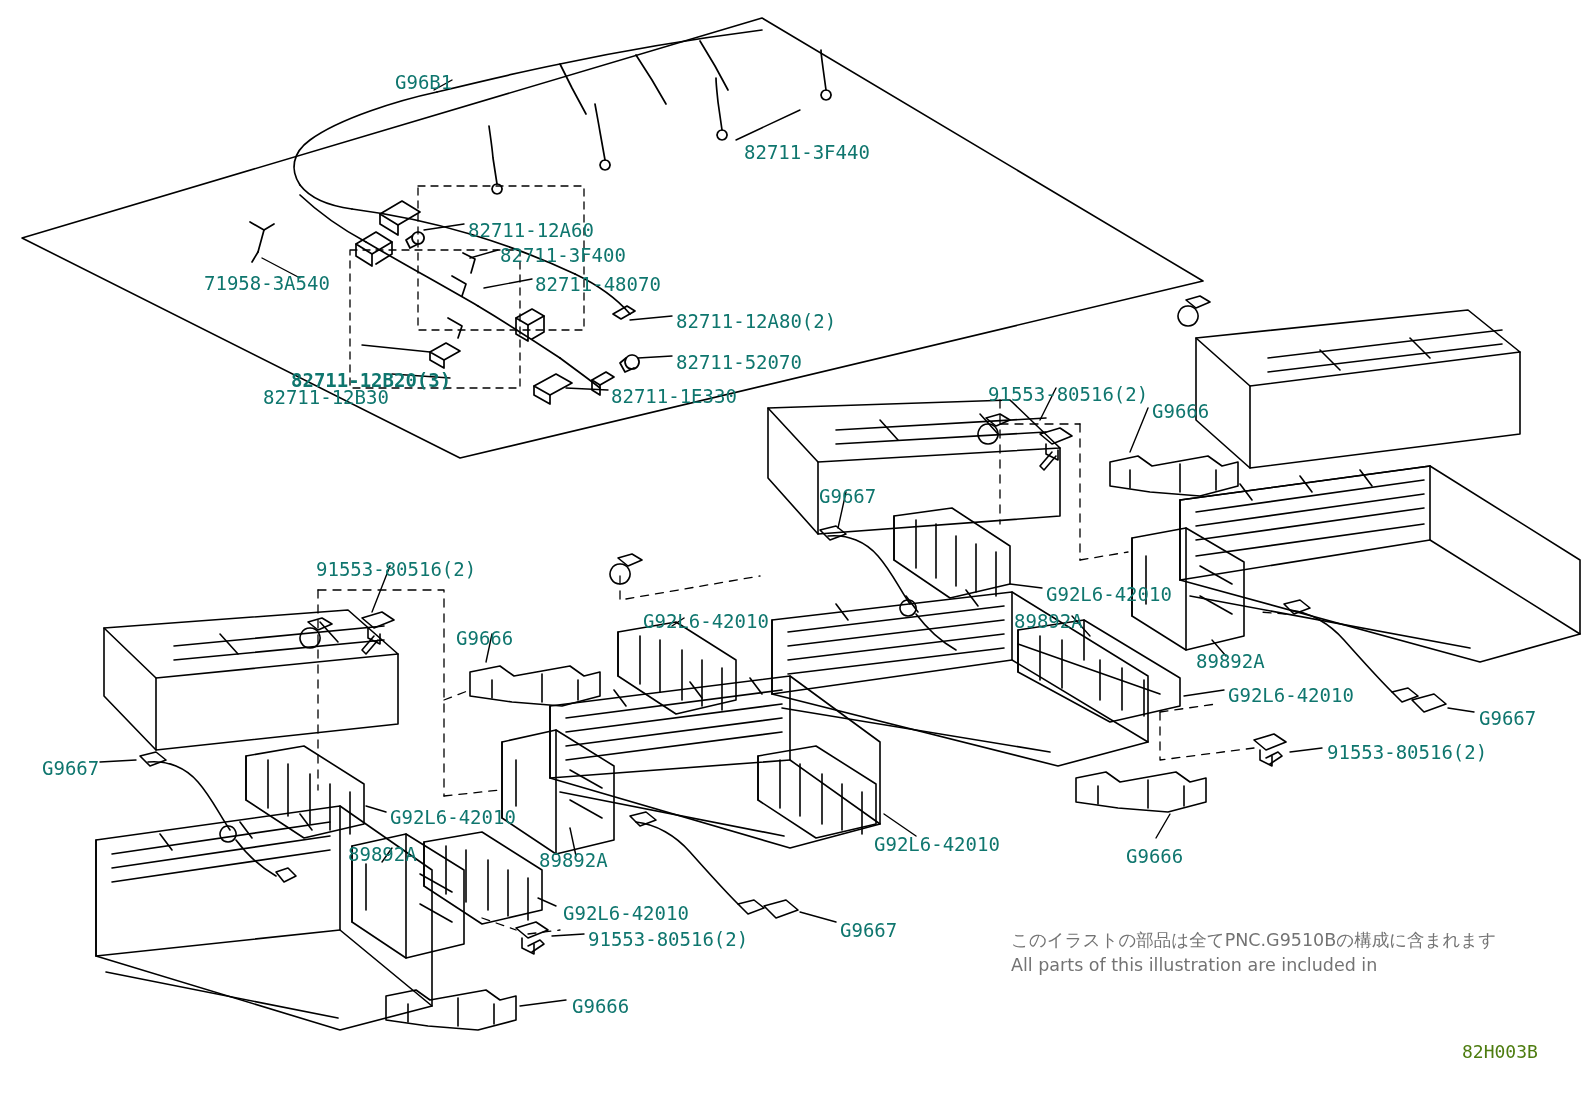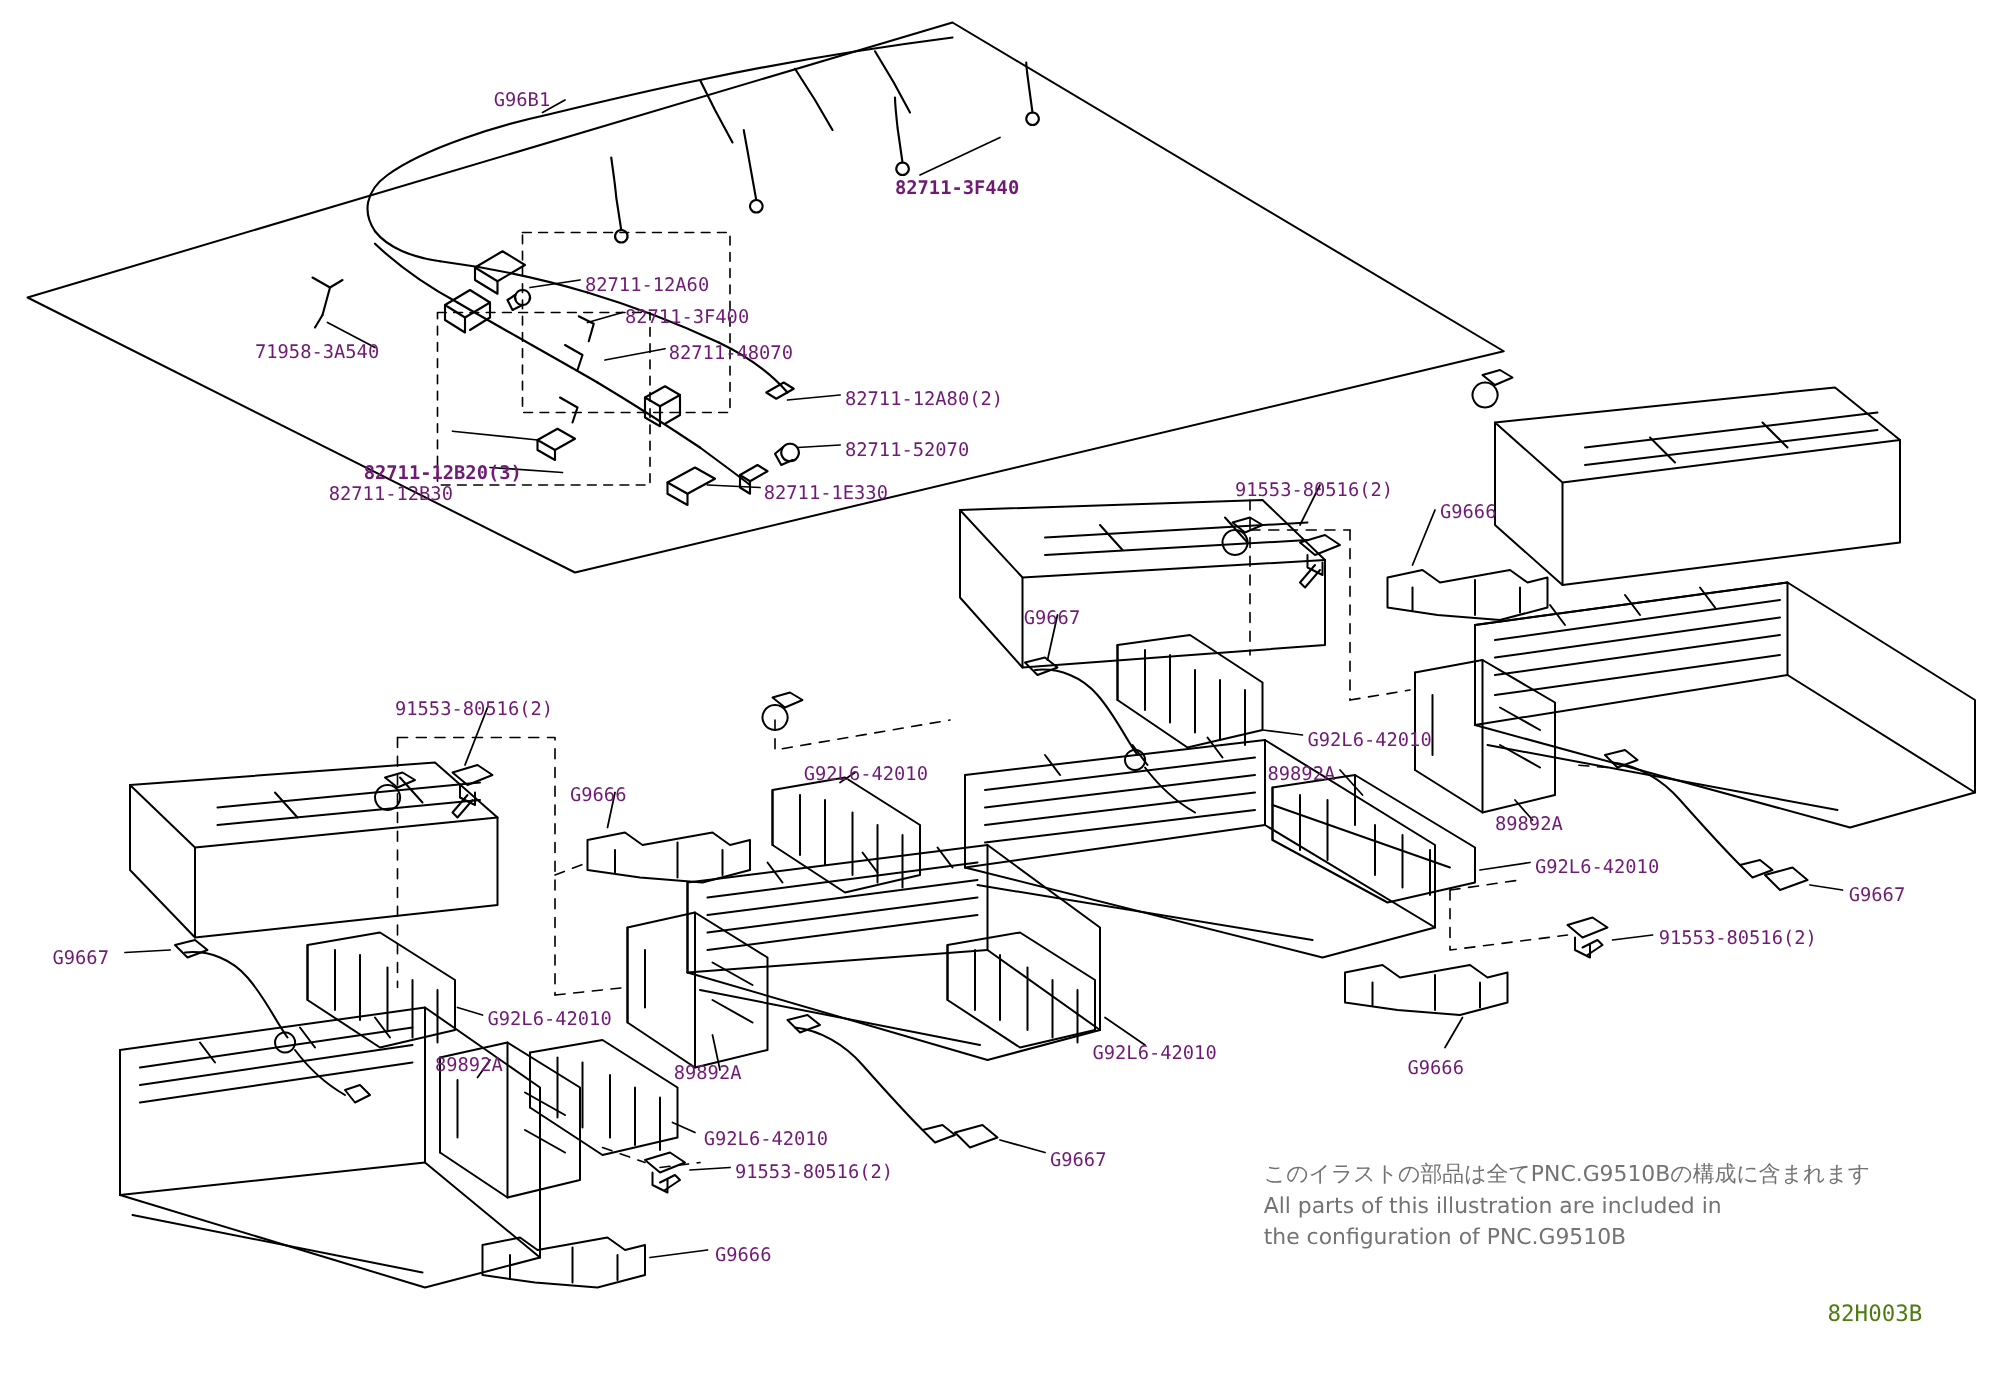--- a/index.html
+++ b/index.html
@@ -18,22 +18,22 @@
   #art {
     position: absolute;
     left: 0;
     top: 0;
     width: 1592px;
     height: 1099px;
   }
   .lbl {
     position: absolute;
     font-family: "DejaVu Sans Mono", "Liberation Mono", monospace;
-    font-size: 15px;
-    color: #701a75;
+    font-size: 19px;
+    color: #0f766e;
     white-space: nowrap;
     letter-spacing: 0px;
   }
   .note {
     position: absolute;
     font-family: "DejaVu Sans", "Liberation Sans", sans-serif;
     font-size: 17.5px;
     color: #737373;
     white-space: nowrap;
     line-height: 25px;
@@ -433,21 +433,21 @@
         <path d="M1156 838 L1170 814"></path>
         <path d="M556 906 L538 898"></path>
         <path d="M584 934 L552 936"></path>
         <path d="M836 922 L800 912"></path>
         <path d="M566 1000 L520 1006"></path>
       </g>
     </g>
   </svg>
 
   <div class="lbl" style="left:395px; top:71px;">G96B1</div>
-  <div class="lbl" style="left:716px; top:141px;font-weight:bold;">82711-3F440</div>
+  <div class="lbl" style="left:744px; top:141px;">82711-3F440</div>
   <div class="lbl" style="left:468px; top:219px;">82711-12A60</div>
   <div class="lbl" style="left:500px; top:244px;">82711-3F400</div>
   <div class="lbl" style="left:204px; top:272px;">71958-3A540</div>
   <div class="lbl" style="left:535px; top:273px;">82711-48070</div>
   <div class="lbl" style="left:676px; top:310px;">82711-12A80(2)</div>
   <div class="lbl" style="left:263px; top:340px;margin-top:46px;">82711-12B30</div>
   <div class="lbl" style="left:676px; top:351px;">82711-52070</div>
   <div class="lbl" style="left:291px; top:369px;font-weight:bold;">82711-12B20(3)</div>
   <div class="lbl" style="left:611px; top:385px;">82711-1E330</div>
   <div class="lbl" style="left:988px; top:383px;">91553-80516(2)</div>
@@ -468,17 +468,16 @@
   <div class="lbl" style="left:539px; top:849px;">89892A</div>
   <div class="lbl" style="left:874px; top:833px;">G92L6-42010</div>
   <div class="lbl" style="left:1126px; top:845px;">G9666</div>
   <div class="lbl" style="left:563px; top:902px;">G92L6-42010</div>
   <div class="lbl" style="left:588px; top:928px;">91553-80516(2)</div>
   <div class="lbl" style="left:840px; top:919px;">G9667</div>
   <div class="lbl" style="left:572px; top:995px;">G9666</div>
 
   <div class="note jp" style="left:1011px; top:928px;">このイラストの部品は全てPNC.G9510Bの構成に含まれます</div>
   <div class="note" style="left:1011px; top:953px;">All parts of this illustration are included in</div>
-  <div class="note" style="left:1011px; top:978px;">the configuration of PNC.G9510B</div>
 
   <div class="figcode" style="left:1462px; top:1041px;">82H003B</div>
 
 </div>
 
 </body></html>

